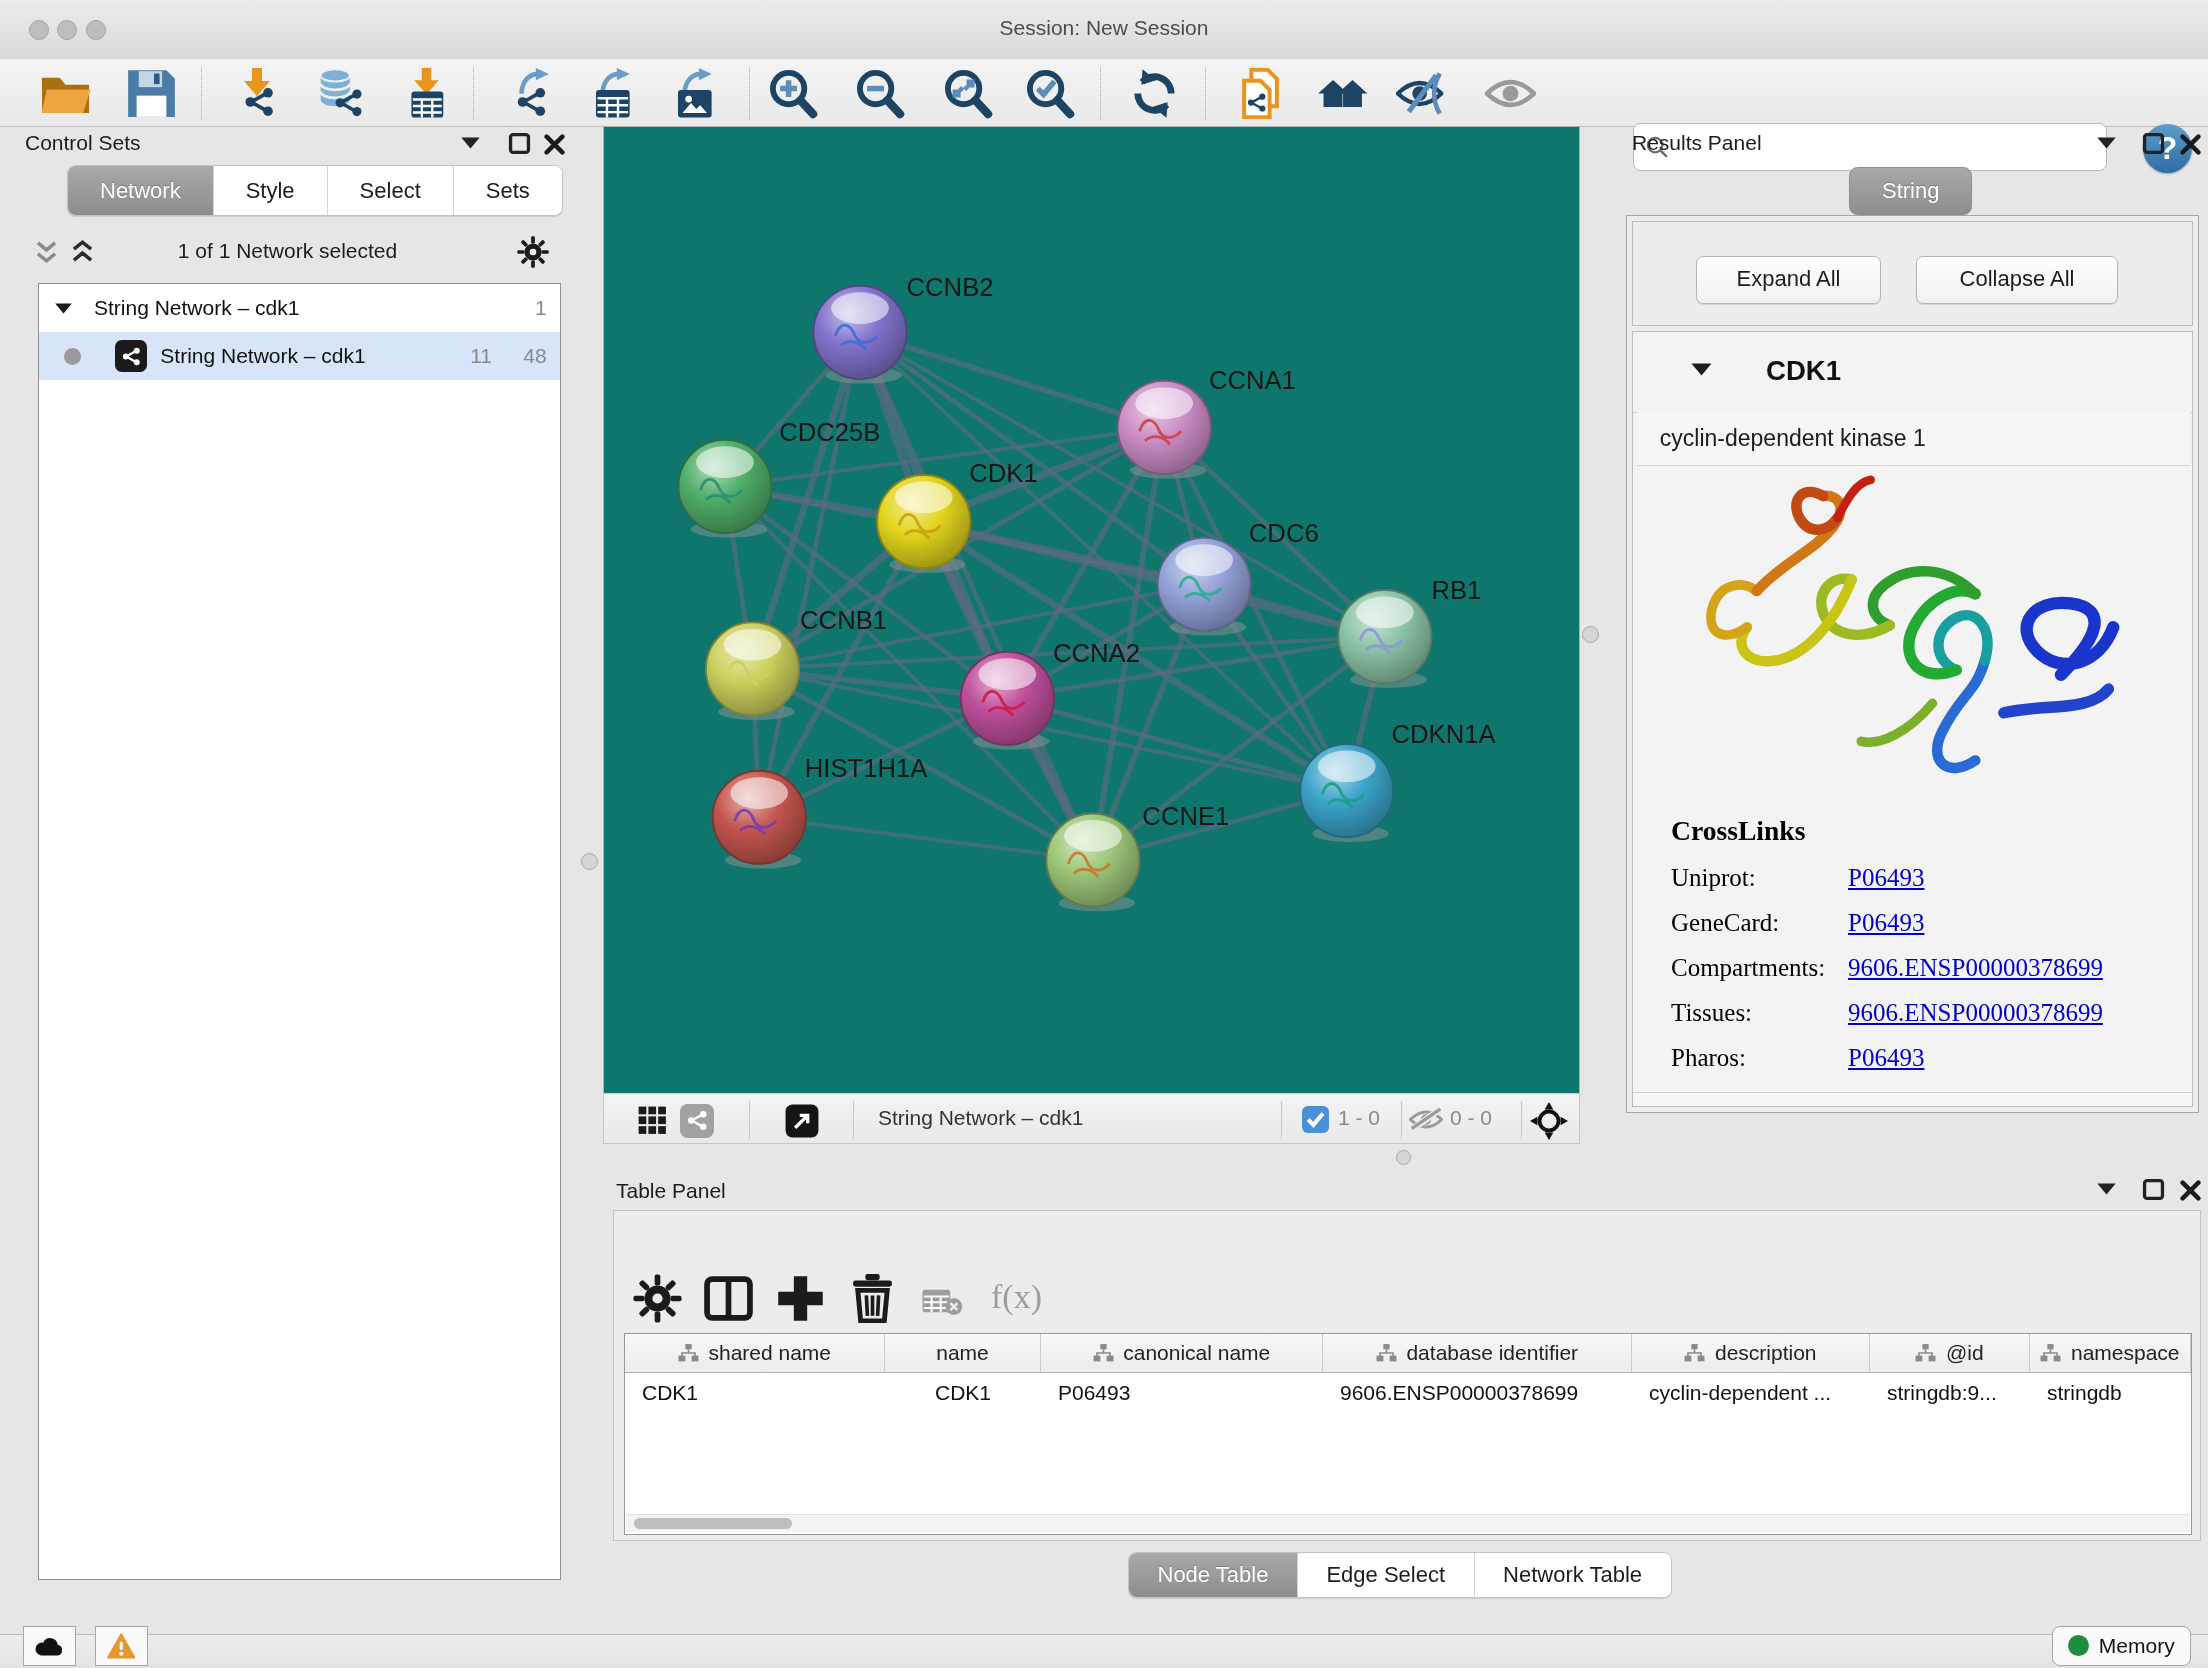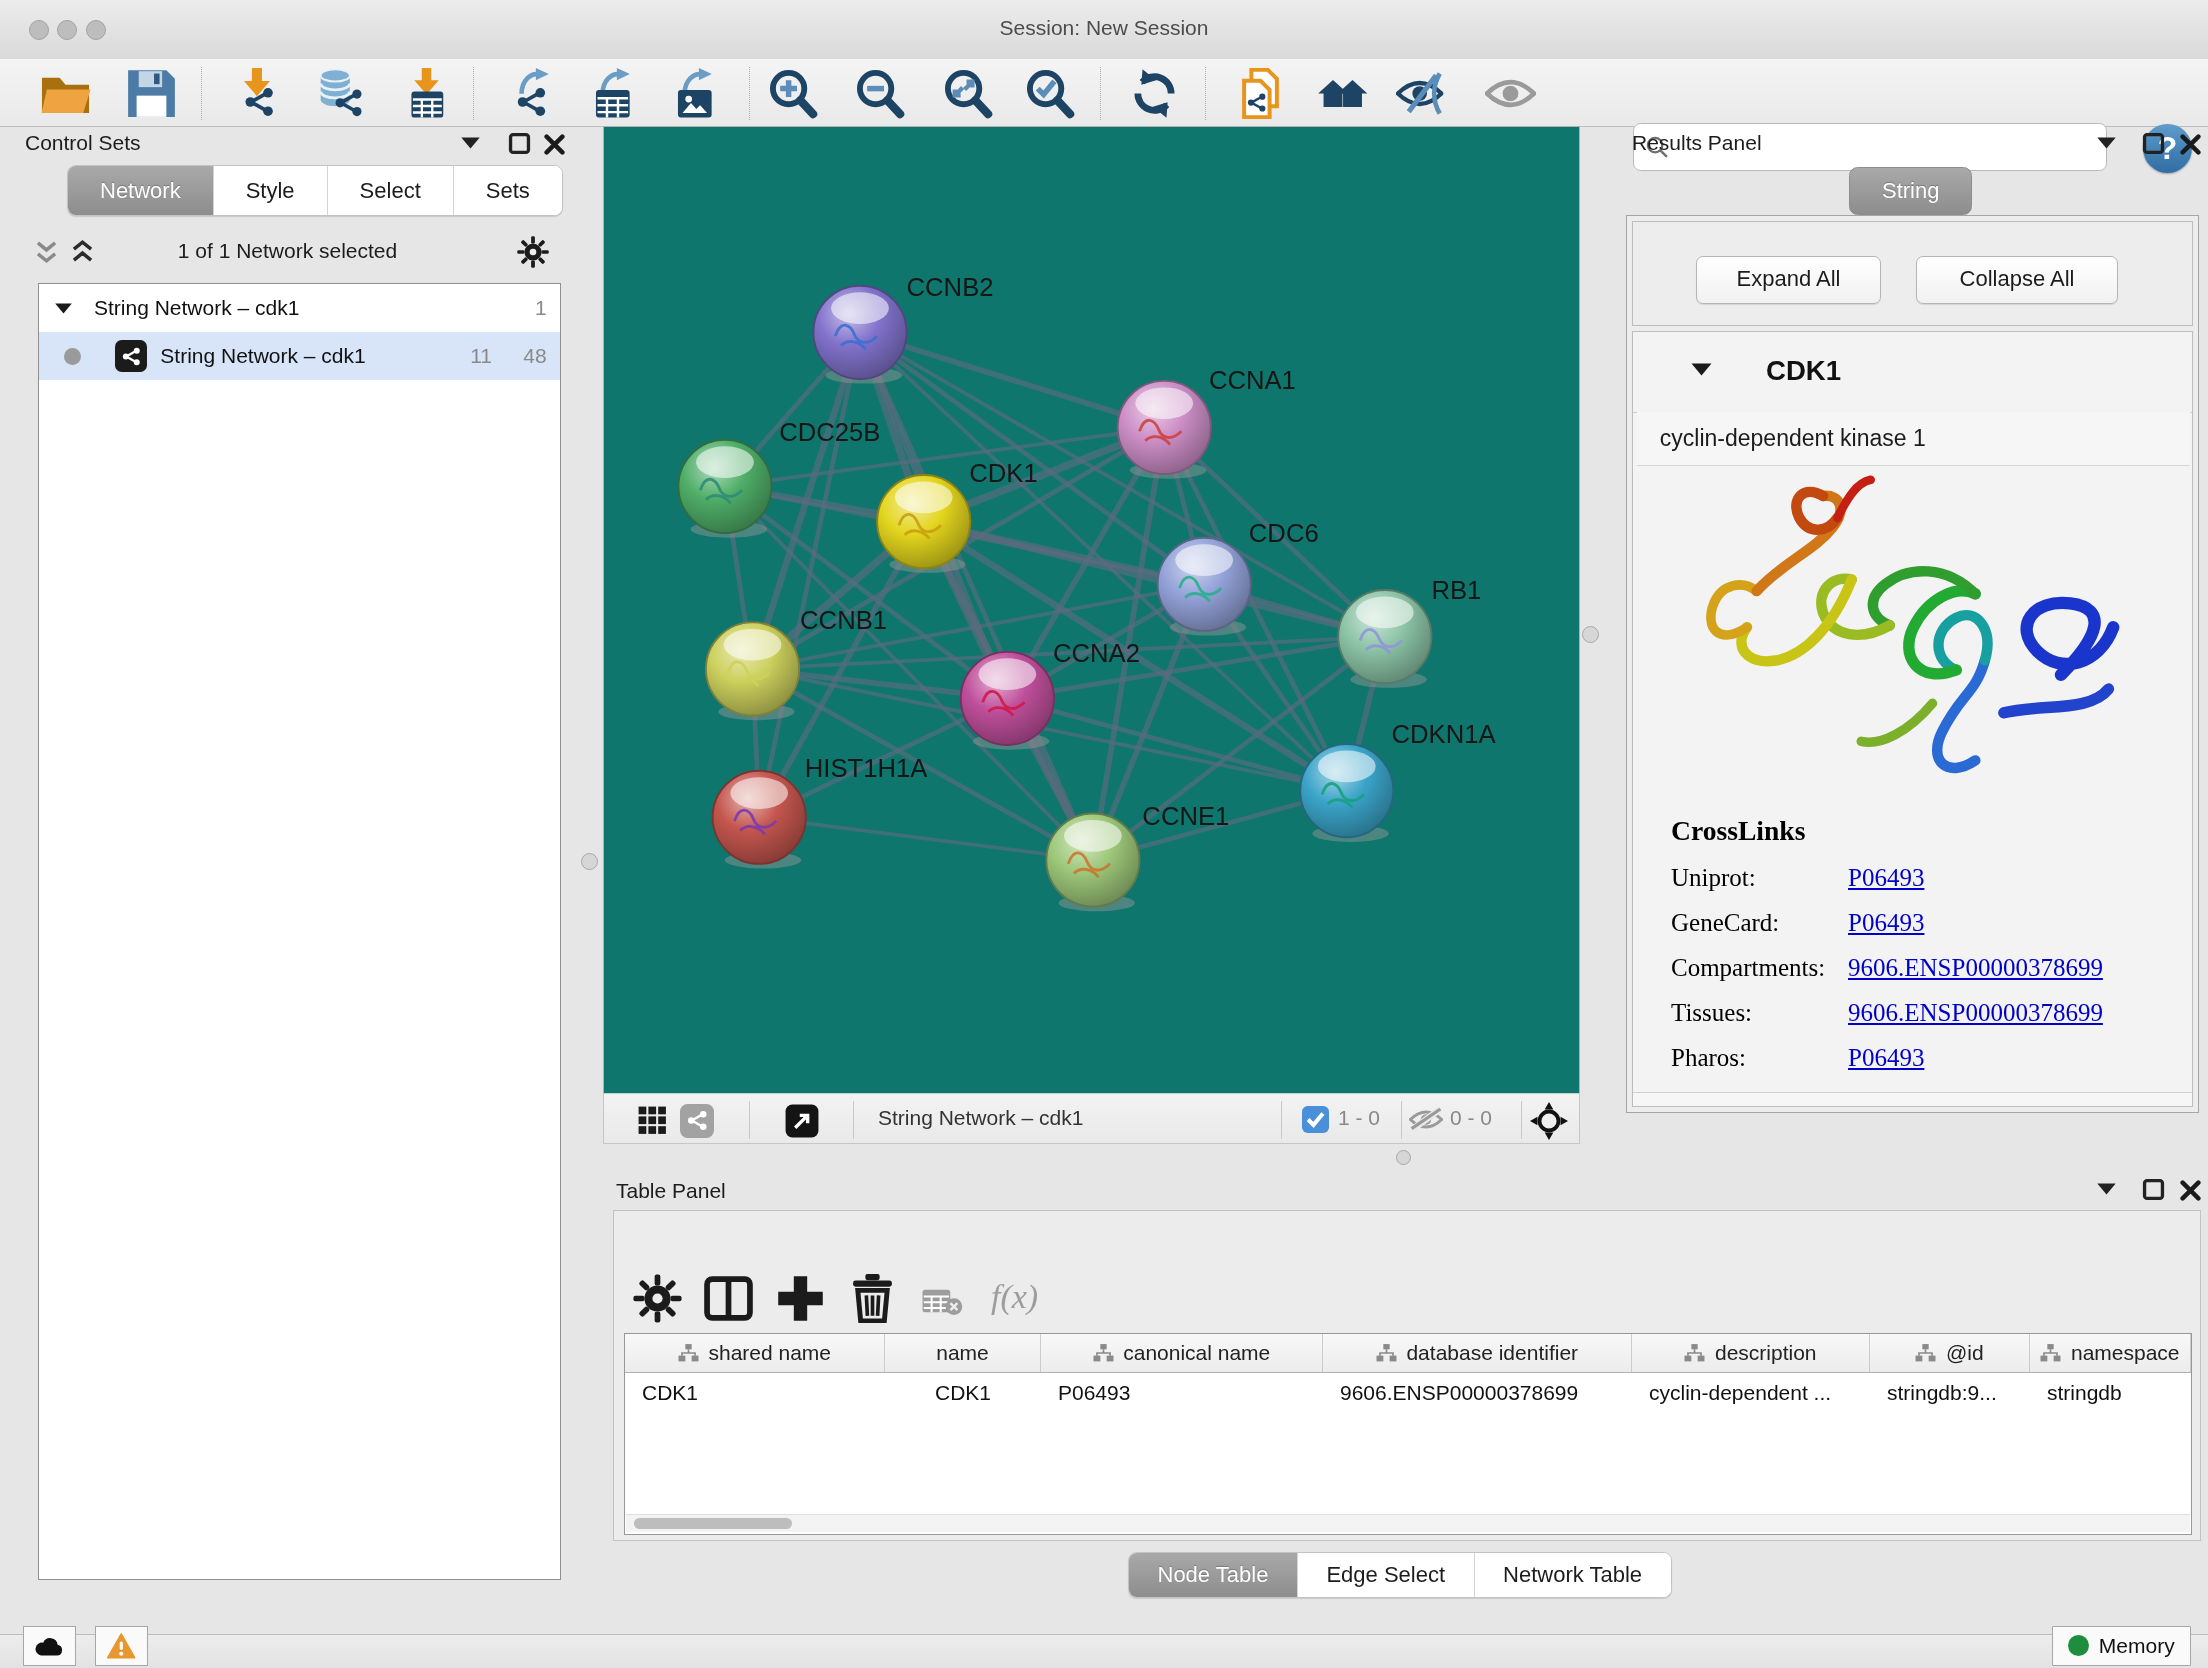--- a/index.html
+++ b/index.html
@@ -57,36 +57,36 @@
   #xl-title{font-size:27.6px;font-weight:bold;color:#000;}
   .xl-row{margin-top:17px;font-size:25px;display:flex;}
   .xl-label{width:177px;color:#000;}
   .xl-link{color:#0000c8;text-decoration:underline;cursor:pointer;}
   #rp-scroll{position:absolute;left:0;bottom:0;width:100%;height:13.3px;background:#f6f6f6;border-top:1px solid #d0d0d0;}
   
   #tp-title{left:616px;top:1179px;}
   #tp-frame{left:613px;top:1210px;width:1588px;height:331px;background:#ececec;border:1px solid #c2c2c2;box-sizing:border-box;}
   .tp-icon{position:absolute;top:1274px;width:49px;height:49px;cursor:pointer;color:#1b1b1b;}
   .tp-icon.disabled{color:#9d9d9d;cursor:default;}
-  #fx-label{position:absolute;left:991px;top:1278px;font-family:"Liberation Serif",serif;font-style:italic;font-size:34px;color:#9d9d9d;}
+  #fx-label{position:absolute;left:991px;top:1278px;font-family:"Liberation Serif",serif;font-size:34px;color:#9d9d9d;}
   #tbl{left:624px;top:1333px;width:1566px;height:200px;background:#fff;border:1px solid #979797;box-sizing:content-box;}
   #tbl-head{display:flex;height:38px;background:linear-gradient(#f8f8f8,#ececec);border-bottom:1px solid #b0b0b0;}
   .th{display:flex;align-items:center;justify-content:center;gap:9.5px;border-right:1px solid #cccccc;font-size:21px;color:#222;box-sizing:border-box;overflow:hidden;white-space:nowrap;}
   .th svg{flex:0 0 auto;color:#8a8a8a;}
   #tbl-row{display:flex;height:40px;}
   .td{font-size:21px;color:#111;padding:7.6px 0 0 17px;box-sizing:border-box;overflow:hidden;white-space:nowrap;}
   .td.center{text-align:center;padding-left:0;}
   #tbl-hscroll{position:absolute;left:1px;bottom:1.9px;width:1564px;height:17px;background:#f3f3f3;border-top:1px solid #e0e0e0;}
   #tbl-thumb{position:absolute;left:7.6px;top:2.9px;width:158px;height:11.4px;border-radius:5.7px;background:#bdbdbd;}
   #tp-tabs{left:1128px;top:1552px;}
   .seg-tab.big{padding:0 28.5px;height:44px;line-height:44px;}
   
   #statusbar{left:0;top:1634px;width:2208px;height:34px;background:linear-gradient(#ededed,#e2e2e2);border-top:1px solid #bcbcbc;}
   .sb-btn{position:absolute;top:-9.5px;height:38px;background:#fafafa;border:1.9px solid #a6a6a6;display:flex;align-items:center;justify-content:center;cursor:pointer;}
-  #mem-btn{left:2052px;width:137px;border-radius:1px;gap:9.5px;font-size:21px;color:#111;}
+  #mem-btn{left:2052px;width:137px;border-radius:8px;gap:9.5px;font-size:21px;color:#111;}
   #mem-dot{width:21px;height:21px;border-radius:50%;background:#1e8e3e;}
   
   .node-label{font-family:"Liberation Sans",sans-serif;}
 </style>
 </head>
 <body>
 
 <svg width="0" height="0" style="position:absolute">
   <defs>
     <symbol id="sym-share" viewBox="0 0 24 24">

